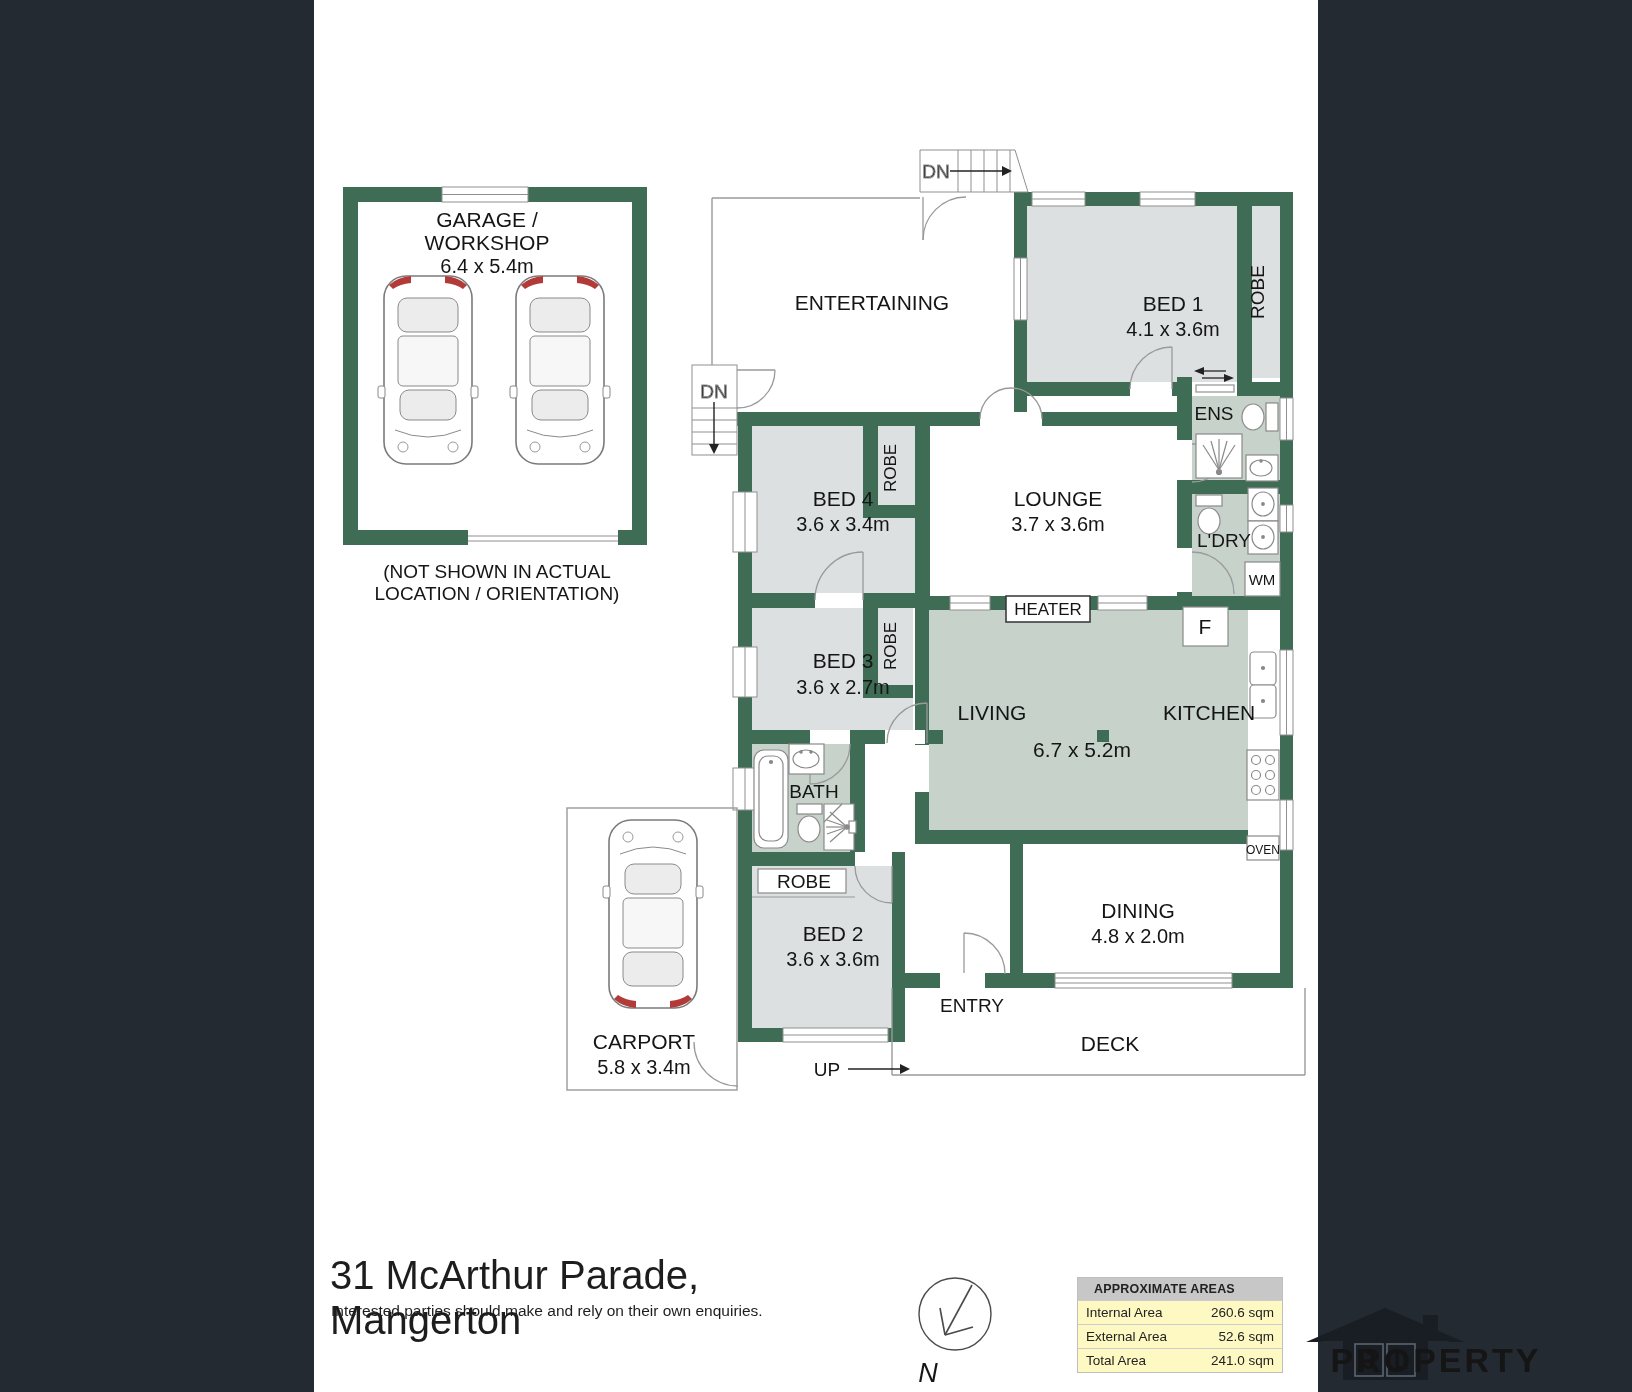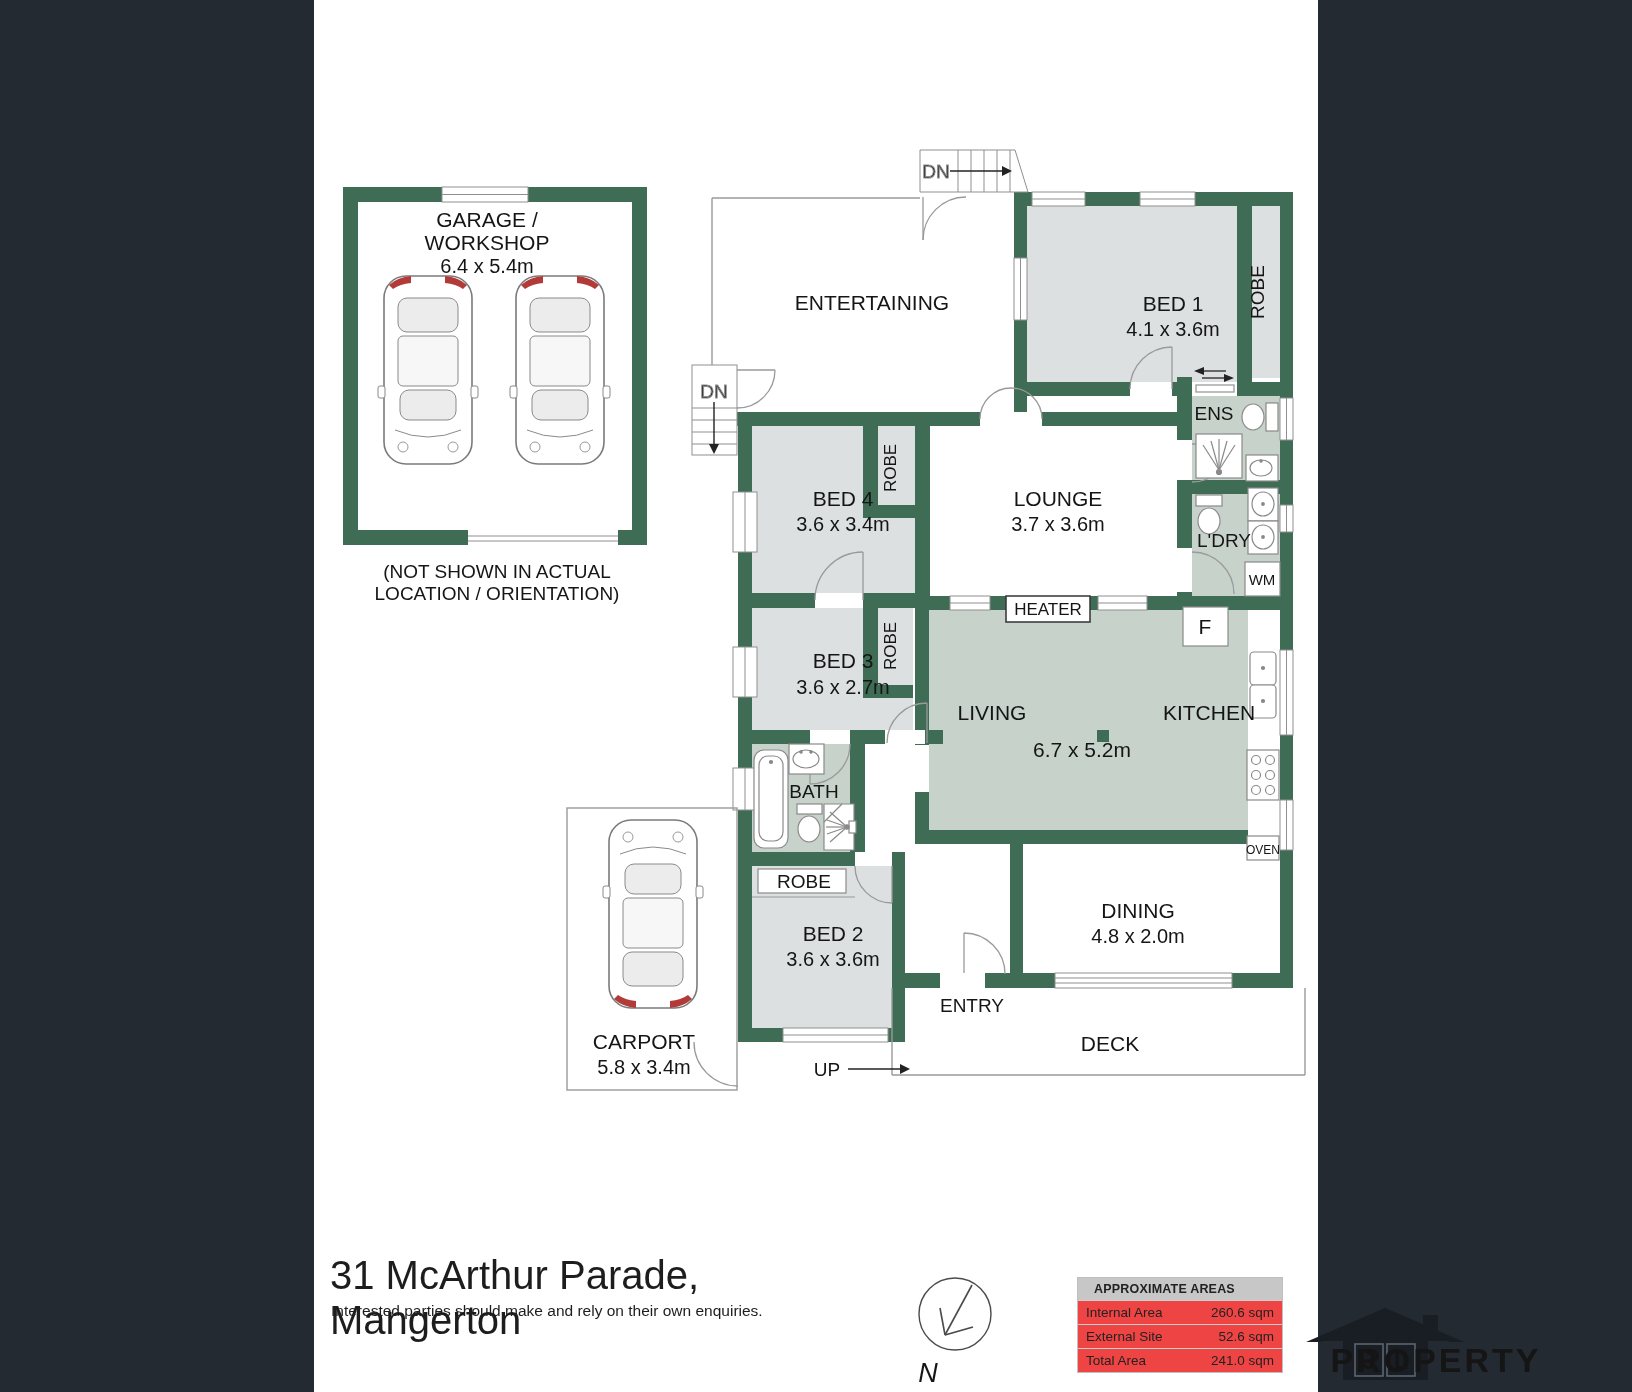--- a/index.html
+++ b/index.html
@@ -30,21 +30,21 @@
     position:absolute;left:1077px;top:1277px;width:204px;
     border:1px solid #bfbfbf;font-size:13.5px;color:#222;
     background:#fff;border-collapse:collapse;
   }
   .areas .hdr{
     background:#c7c7c7;font-weight:bold;font-size:12.5px;
     padding:4px 16px;letter-spacing:.2px;
   }
   .areas .row{
     display:flex;justify-content:space-between;
-    padding:4px 8px;border-top:1px solid #cccccc;background:#ef4444;
+    padding:4px 8px;border-top:1px solid #cccccc;background:#fef9c3;
   }
   .compass{position:absolute;left:914px;top:1274px;}
   .brand{position:absolute;left:1300px;top:1300px;}
 </style>
 </head>
 <body>
 
 <div class="canvas"></div>
 
 <svg class="plan" width="1632" height="1392" viewBox="0 0 1632 1392">
@@ -438,21 +438,21 @@
   <text x="14" y="108" font-size="27" font-style="italic" fill="#222">N</text>
 </svg>
 
 <div class="areas">
   <div class="hdr">APPROXIMATE AREAS</div>
   <div class="row">
     <span>Internal Area</span>
     <span>260.6 sqm</span>
   </div>
   <div class="row">
-    <span>External Site</span>
+    <span>External Area</span>
     <span>52.6 sqm</span>
   </div>
   <div class="row">
     <span>Total Area</span>
     <span>241.0 sqm</span>
   </div>
 </div>
 
 <svg class="brand" width="332" height="88" viewBox="0 0 332 88">
   <g>

